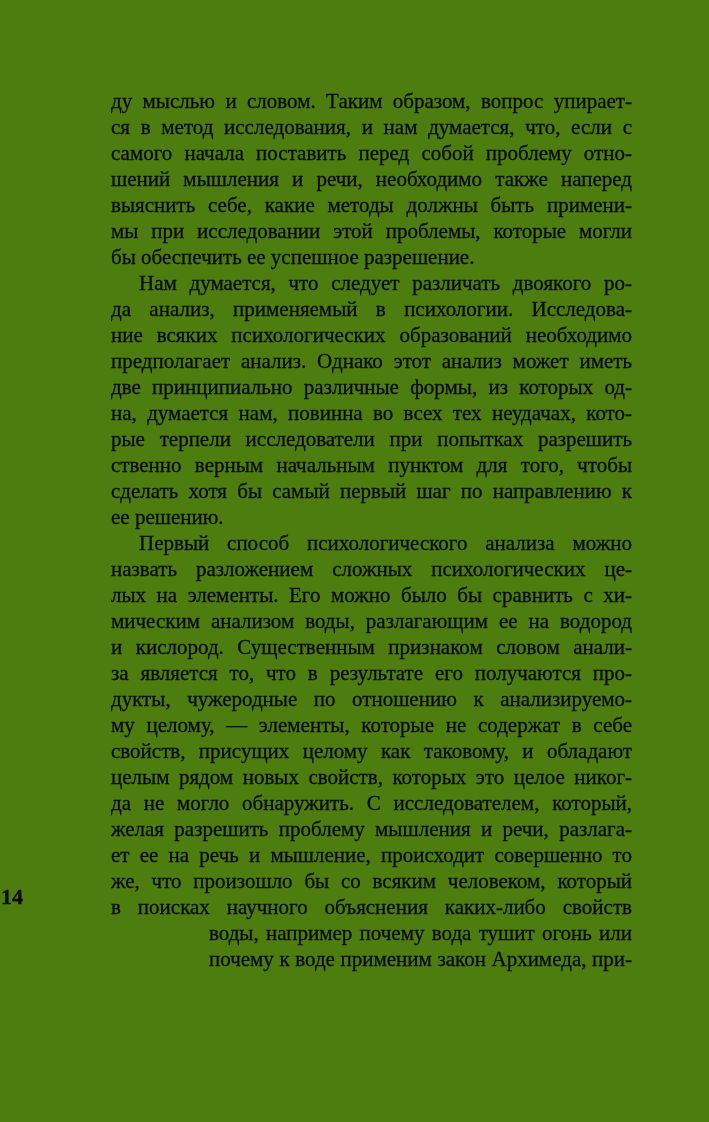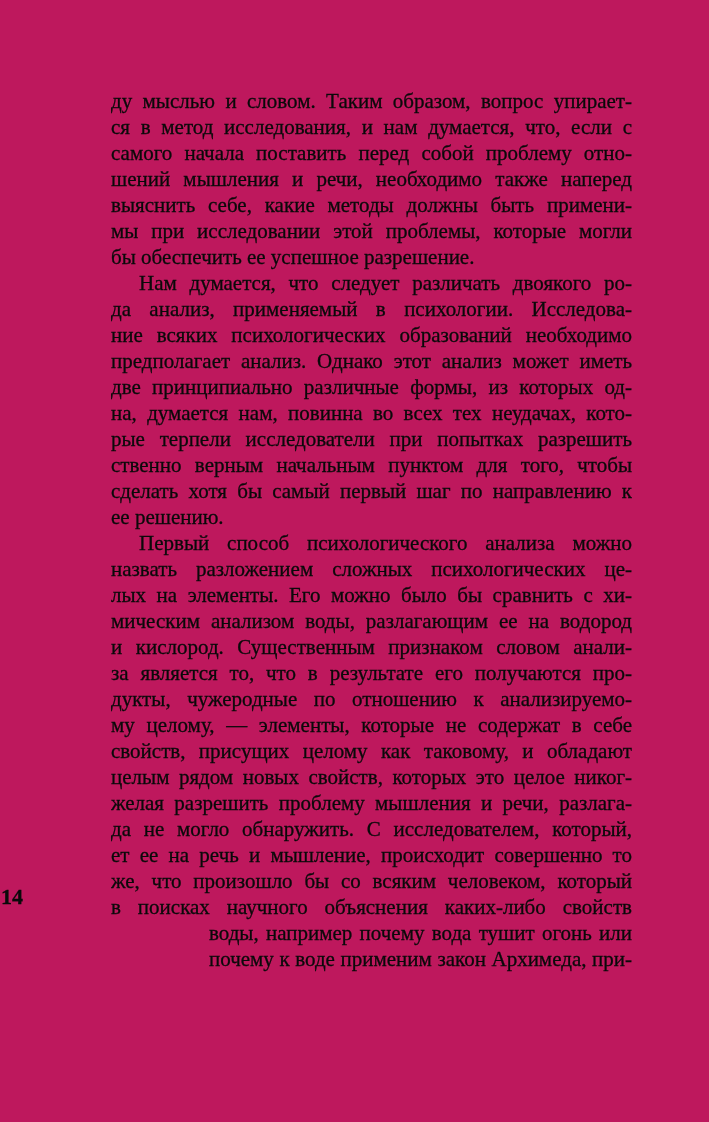--- a/index.html
+++ b/index.html
@@ -10,21 +10,21 @@
   body {
     width: 709px;
     height: 1122px;
     position: relative;
     font-family: "Liberation Serif", "DejaVu Serif", serif;
     color: #0a0a0a;
   }
   .book-page {
     position: absolute;
     inset: 0;
-    background: #be185d;
+    background: #4d7c0f;
   }
   .text-column {
     position: absolute;
     left: 111px;
     top: 88px;
     width: 521px;
     font-size: 21px;
     line-height: 26px;
     -webkit-text-stroke: 0.3px #0a0a0a;
   }
@@ -80,22 +80,22 @@
       <div class="line indent">Первый способ психологического анализа можно</div>
       <div class="line">назвать разложением сложных психологических це-</div>
       <div class="line">лых на элементы. Его можно было бы сравнить с хи-</div>
       <div class="line">мическим анализом воды, разлагающим ее на водород</div>
       <div class="line">и кислород. Существенным признаком словом анали-</div>
       <div class="line">за является то, что в результате его получаются про-</div>
       <div class="line">дукты, чужеродные по отношению к анализируемо-</div>
       <div class="line">му целому, — элементы, которые не содержат в себе</div>
       <div class="line">свойств, присущих целому как таковому, и обладают</div>
       <div class="line">целым рядом новых свойств, которых это целое никог-</div>
+      <div class="line">да не могло обнаружить. С исследователем, который,</div>
       <div class="line">желая разрешить проблему мышления и речи, разлага-</div>
-      <div class="line">да не могло обнаружить. С исследователем, который,</div>
       <div class="line">ет ее на речь и мышление, происходит совершенно то</div>
       <div class="line">же, что произошло бы со всяким человеком, который</div>
       <div class="line">в поисках научного объяснения каких-либо свойств</div>
       <div class="line inset">воды, например почему вода тушит огонь или</div>
       <div class="line inset">почему к воде применим закон Архимеда, при-</div>
     </div>
   <div class="folio">14</div>
 </div>
 
 </body></html>

